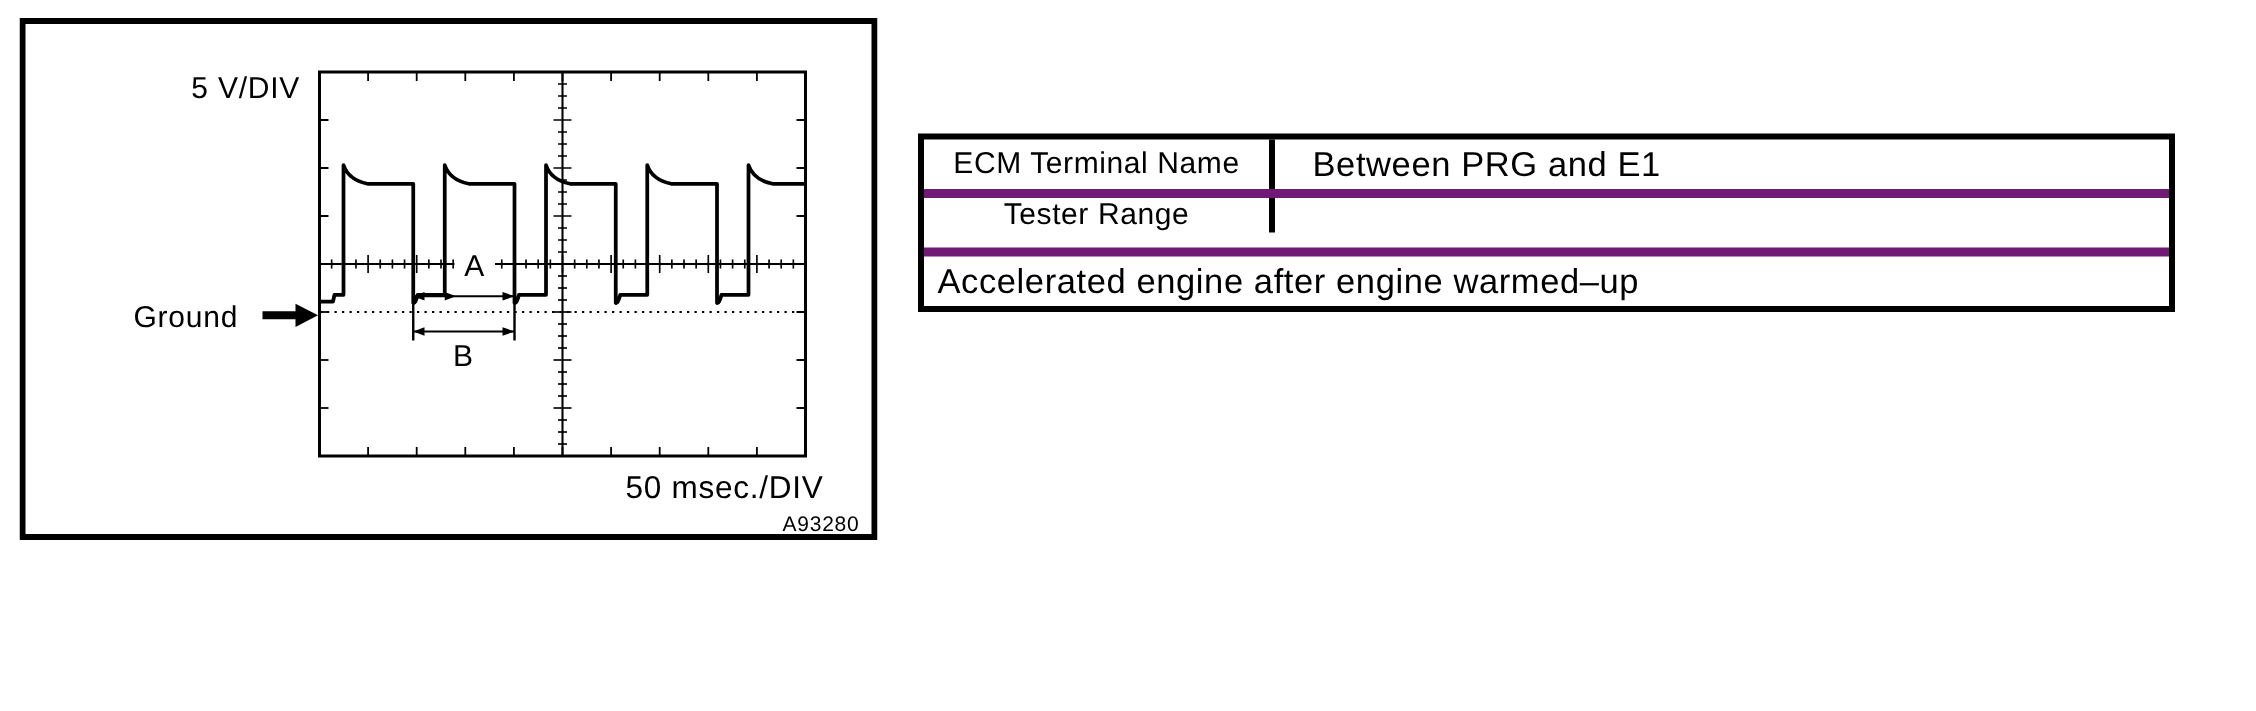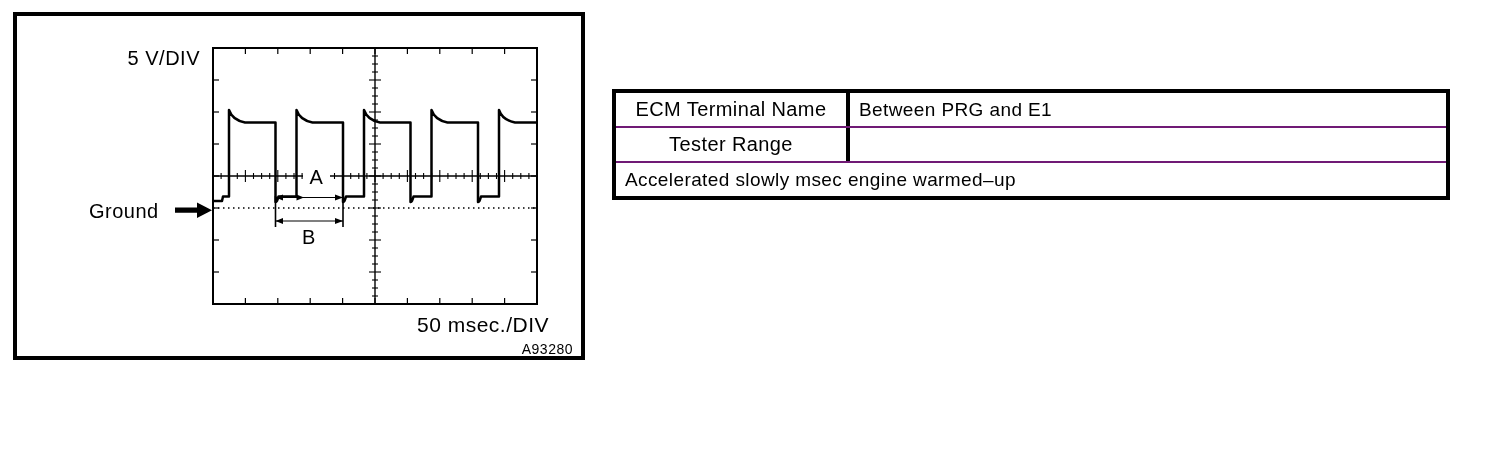--- a/index.html
+++ b/index.html
@@ -1,25 +1,25 @@
 <!DOCTYPE html>
 <html><head>
 <meta charset="utf-8">
 <style>
   html,body{margin:0;padding:0;background:#fff;}
   .canvas{position:relative;width:1504px;height:474px;background:#ffffff;overflow:hidden;
           font-family:"Liberation Sans",sans-serif;color:#000;}
   .fig{position:absolute;left:13px;top:12px;width:572px;height:388px;}
   svg text{font-family:"Liberation Sans",sans-serif;fill:#000;letter-spacing:0.5px;}
   .tbl{position:absolute;left:612px;top:89px;width:830px;border:4px solid #000;background:#fff;}
-  .trow{display:flex;height:33px;}
-  .trow + .trow{border-top:2px solid #701a75;}
+  .trow{display:flex;height:33px;gap:16px;}
+  .trow + .trow{border-top:6px solid #701a75;flex-direction:column;}
   .tlabel{width:230px;border-right:4px solid #000;display:flex;align-items:center;
           justify-content:center;font-size:20px;letter-spacing:0.4px;white-space:nowrap;}
-  .tvalue{flex:1;display:flex;align-items:center;padding-left:9px;font-size:19px;
+  .tvalue{flex:1;display:flex;align-items:center;padding-left:9px;font-size:23px;
           letter-spacing:0.4px;white-space:nowrap;}
 </style>
 </head>
 <body>
 
 <div class="canvas">
 
   <div class="fig">
     <svg width="572" height="348" viewBox="0 0 572 348">
 
@@ -170,17 +170,17 @@
 
   <div class="tbl">
     <div class="trow">
       <div class="tlabel">ECM Terminal Name</div>
       <div class="tvalue">Between PRG and E1</div>
     </div>
     <div class="trow">
       <div class="tlabel">Tester Range</div>
     </div>
     <div class="trow">
-      <div class="tvalue">Accelerated slowly msec engine warmed–up</div>
+      <div class="tvalue">Accelerated engine after engine warmed–up</div>
     </div>
   </div>
 
 </div>
 
 </body></html>

